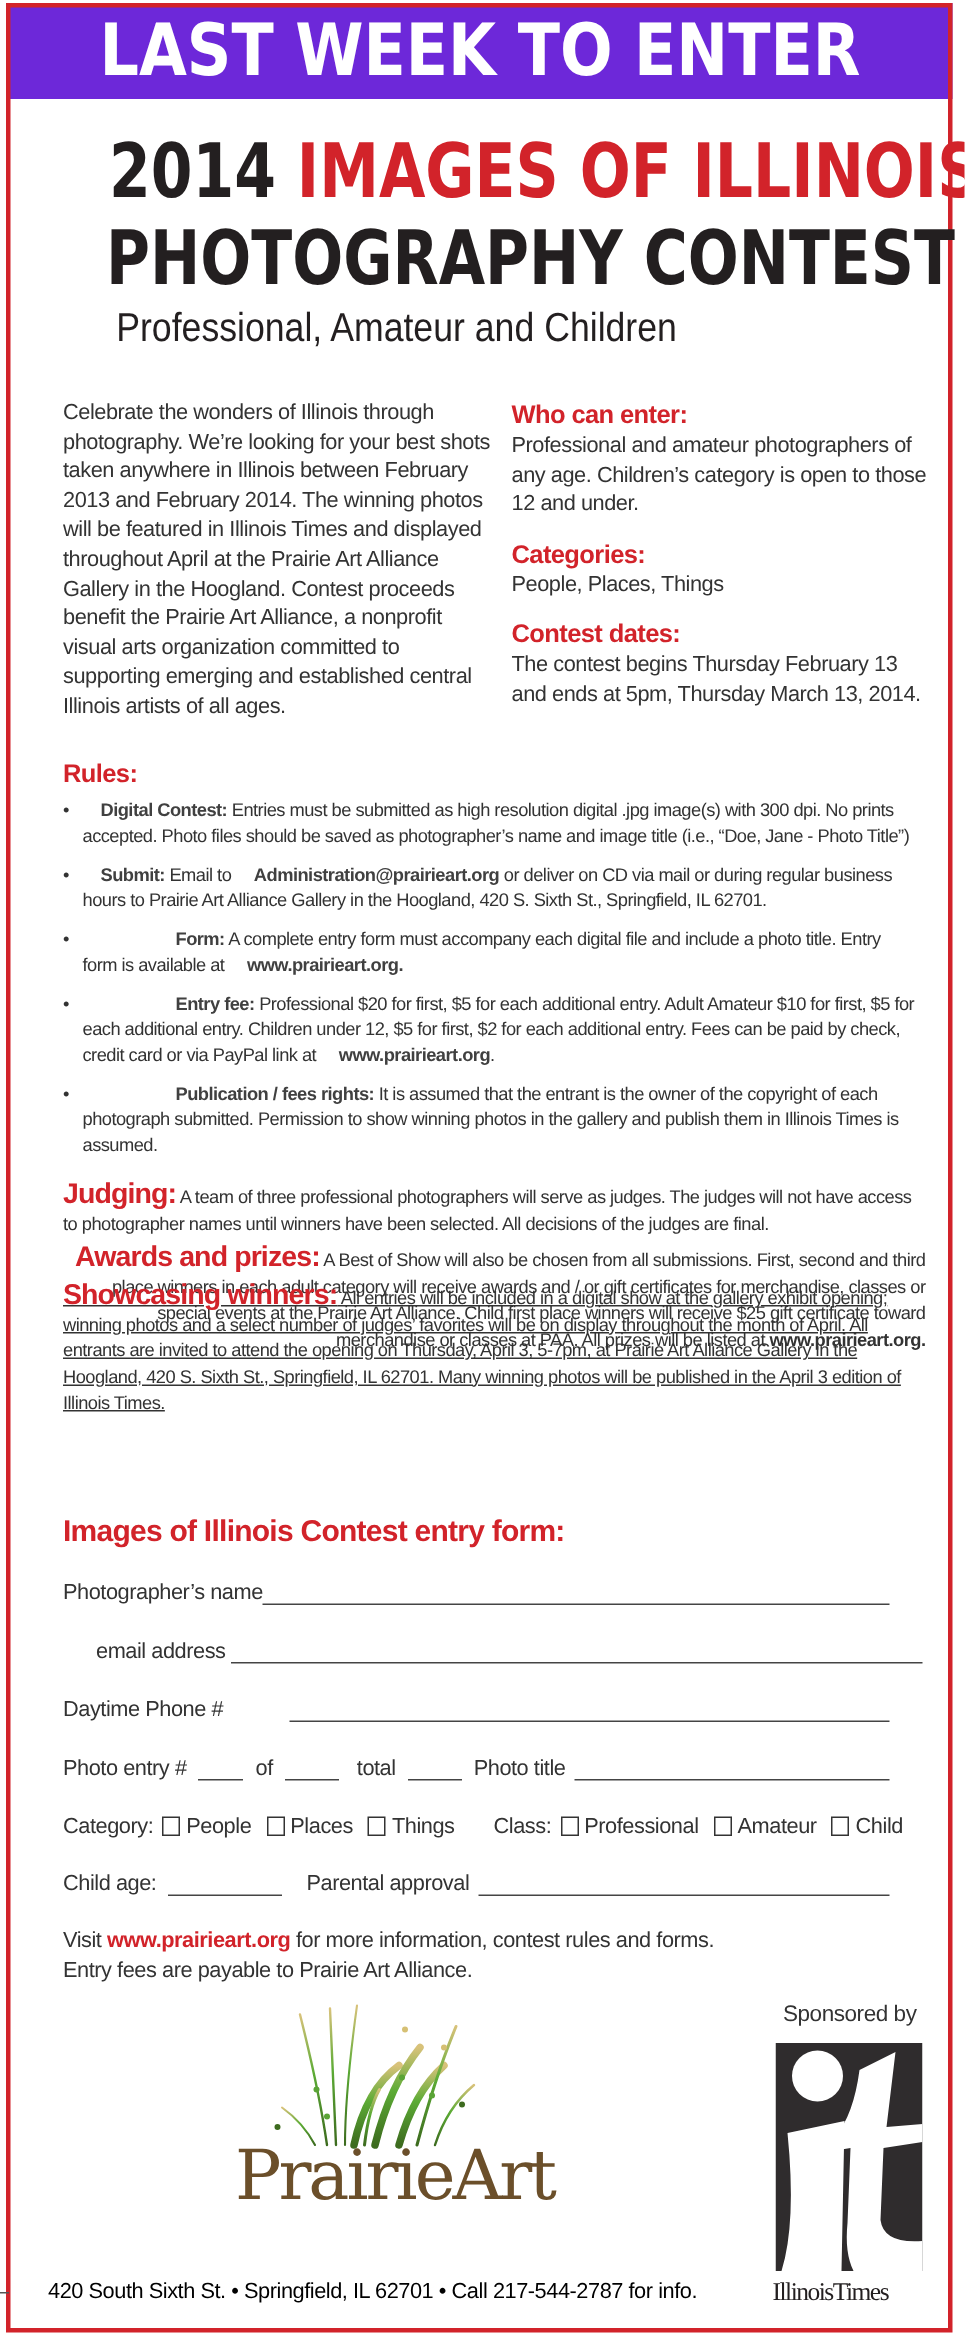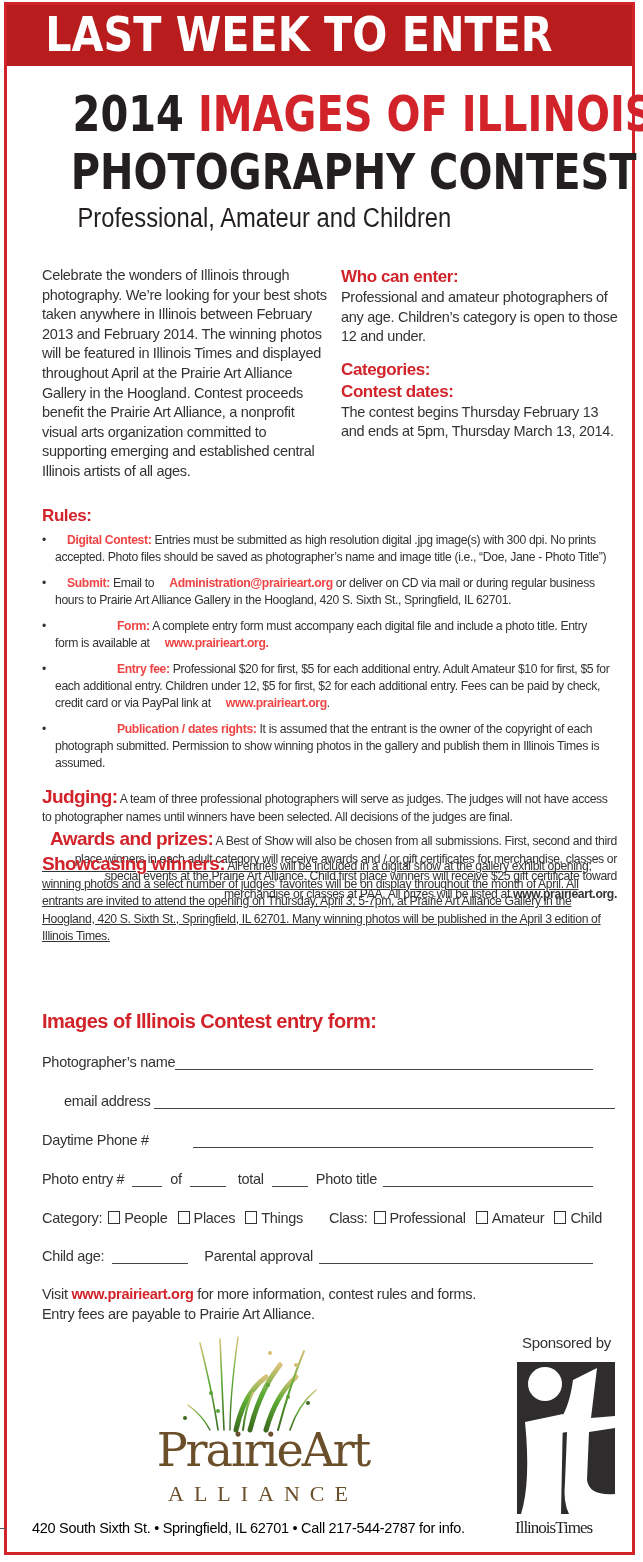--- a/index.html
+++ b/index.html
@@ -1,21 +1,21 @@
 <!DOCTYPE html>
 <html><head>
 <meta charset="utf-8">
 <style>
   html, body { margin: 0; padding: 0; background: #ffffff; }
   body { width: 643px; height: 1562px; position: relative; overflow: hidden;
          font-family: "Liberation Sans", sans-serif; color: #2a2a2a; }
   .frame { position: absolute; left: 4px; top: 2px; width: 631px; height: 1553px;
            border: 3px solid #d2232a; box-sizing: border-box; }
   .banner { position: absolute; left: 4px; top: 2px; width: 631px; height: 64px;
-            background: #b91c1c; color: #fff; text-align: left; }
+            background: #6d28d9; color: #fff; text-align: center; }
   .banner-text { font-family: "DejaVu Sans", sans-serif; font-weight: bold; font-size: 48px;
                  line-height: 64px; letter-spacing: 0px; transform: scaleX(0.86); display: inline-block; }
   .title1, .title2 { position: absolute; left: 0; width: 643px; text-align: left;
                      font-family: "DejaVu Sans", sans-serif; font-weight: bold; color: #231f20; }
   .title1 { top: 86px; font-size: 50px; line-height: 56px; }
   .title2 { top: 144px; font-size: 50px; line-height: 56px; }
   .squeeze { display: inline-block; transform: scaleX(0.8); white-space: nowrap; }
   .red { color: #d2232a; }
   .subtitle { position: absolute; top: 200px; left: 0; width: 528px; text-align: center;
               font-size: 27px; line-height: 36px; color: #231f20; }
@@ -27,21 +27,21 @@
   .rh { color: #d2232a; font-weight: bold; font-size: 17px; line-height: 22px; letter-spacing: -0.4px; }
   .rp { font-size: 14.5px; line-height: 19.6px; color: #333; letter-spacing: -0.3px; margin-bottom: 12px; }
 
   .rules-head { position: absolute; left: 42px; top: 506px; color: #d2232a; font-weight: bold;
                 font-size: 17px; letter-spacing: -0.4px; }
   .rules { position: absolute; left: 42px; top: 532px; width: 570px; font-size: 12.2px; line-height: 17px;
            color: #333; letter-spacing: -0.35px; }
   .rule { position: relative; padding-left: 13px; margin-bottom: 9px; }
   .rule .bullet { position: absolute; left: 0; top: 0; }
   .rule.indent .lead { padding-left: 50px; }
-  .rule b { color: #ef4444; padding-left: 12px; }
+  .rule b { color: #404040; padding-left: 12px; }
 
   .para { position: absolute; left: 42px; width: 575px; font-size: 12.2px; line-height: 17.6px;
           color: #333; letter-spacing: -0.35px; }
   .para .ph { color: #d2232a; font-weight: bold; font-size: 19px; letter-spacing: -0.6px; }
 
   .form-head { position: absolute; left: 42px; top: 1010px; color: #d2232a; font-weight: bold;
                font-size: 20px; letter-spacing: -0.5px; }
   .frow { position: absolute; left: 42px; width: 555px; font-size: 14.5px; color: #333; letter-spacing: -0.3px;
           display: flex; align-items: flex-end; height: 20px; }
   .line { border-bottom: 1px solid #444; height: 14px; display: inline-block; margin: 0 4px; }
@@ -86,20 +86,21 @@
 
 <div class="intro">Celebrate the wonders of Illinois through photography. We’re looking for your best shots taken anywhere in Illinois between February 2013 and February 2014. The winning photos will be featured in Illinois Times and displayed throughout April at the Prairie Art Alliance Gallery in the Hoogland. Contest proceeds benefit the Prairie Art Alliance, a nonprofit visual arts organization committed to  supporting emerging and established central Illinois artists of all ages.</div>
 
 <div class="rightcol">
   <div>
     <div class="rh">Who can enter:</div>
     <div class="rp">Professional and amateur photographers of any age. Children’s category is open to those 12 and under.</div>
   </div>
   <div>
     <div class="rh">Categories:</div>
+    <div class="rp">People, Places, Things</div>
   </div>
   <div>
     <div class="rh">Contest dates:</div>
     <div class="rp">The contest begins Thursday February 13 and ends at 5pm, Thursday March 13, 2014.</div>
   </div>
 </div>
 
 <div class="rules-head">Rules:</div>
 <div class="rules">
   <div class="rule">
@@ -113,21 +114,21 @@
   <div class="rule indent">
     <span class="bullet">•</span>
     <span class="lead"></span><b>Form:</b><span> A complete entry form must accompany each digital file and include a photo title. Entry form is available at </span><b>www.prairieart.org.</b>
   </div>
   <div class="rule indent">
     <span class="bullet">•</span>
     <span class="lead"></span><b>Entry fee:</b><span>  Professional $20 for first, $5 for each additional entry. Adult Amateur $10 for first, $5 for each additional entry. Children under 12, $5 for first, $2 for each additional entry. Fees can be paid by check, credit card or via PayPal link at </span><b>www.prairieart.org</b><span>.</span>
   </div>
   <div class="rule indent">
     <span class="bullet">•</span>
-    <span class="lead"></span><b>Publication / dates rights:</b><span> It is assumed that the entrant is the owner of the copyright of each photograph submitted.  Permission to show winning photos in the gallery and publish them in Illinois Times is assumed.</span>
+    <span class="lead"></span><b>Publication / fees rights:</b><span> It is assumed that the entrant is the owner of the copyright of each photograph submitted.  Permission to show winning photos in the gallery and publish them in Illinois Times is assumed.</span>
   </div>
 </div>
 
 <div class="para" style="top:788px;">
   <span class="ph">Judging:</span><span> A team of three professional photographers will serve as judges.  The judges will not have access to photographer names until winners have been selected. All decisions of the judges are final.</span>
 </div>
 <div class="para" style="top:830px;text-align:right;">
   <span class="ph">Awards and prizes:</span><span> A Best of Show will also be chosen from all submissions. First, second and third place winners in each adult category will receive awards and / or gift certificates for merchandise, classes or special events at the Prairie Art Alliance. Child first place winners will receive $25 gift certificate toward merchandise or classes at PAA. All prizes will be listed at </span><b>www.prairieart.org.</b>
 </div>
 <div class="para" style="top:855px;text-decoration:underline;">
@@ -212,21 +213,20 @@
         <circle cx="100" cy="76" r="2"></circle>
         <circle cx="150" cy="50" r="2"></circle>
       <circle cx="178" cy="30" r="2" fill="#d6c074"></circle>
         <circle cx="170" cy="62" r="2"></circle>
         <circle cx="190" cy="68" r="2" fill="#3d6b1f"></circle>
       <circle cx="67" cy="83" r="2" fill="#3d6b1f"></circle>
         <circle cx="152" cy="18" r="2" fill="#d6c074"></circle>
     </g>
   </svg>
   <div class="logo-name">PrairieArt</div>
-  <div class="logo-sub">ALLIANCE</div>
 </div>
 
 <div class="address">420 South Sixth St. • Springfield, IL 62701 • Call 217-544-2787 for info.</div>
 
 <div class="sponsor-label">Sponsored by</div>
 <svg class="it-logo" viewBox="0 0 98 152">
   <rect x="0" y="0" width="98" height="152" fill="#2f2c2d"></rect>
   <circle cx="28" cy="22" r="17" fill="#ffffff"></circle>
   <path d="M8 60 L46 52 L44 152 L4 152 Q14 120 8 60 Z" fill="#ffffff"></path>
   <path d="M56 18 L80 6 L74 56 L98 54 L98 66 L72 70 L70 118 Q72 134 98 132 L98 152 L52 152 Q46 140 48 120 L50 70 L38 72 L40 62 Q52 48 56 18 Z" fill="#ffffff"></path>

